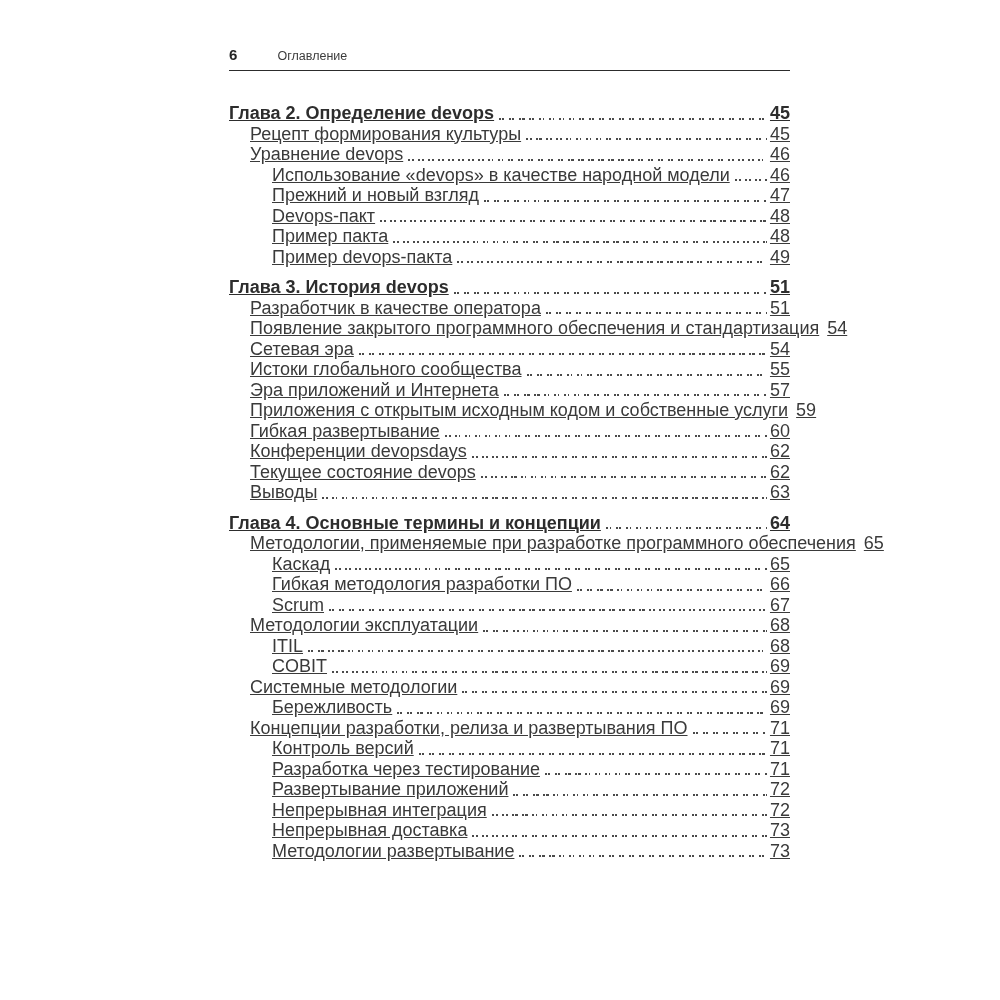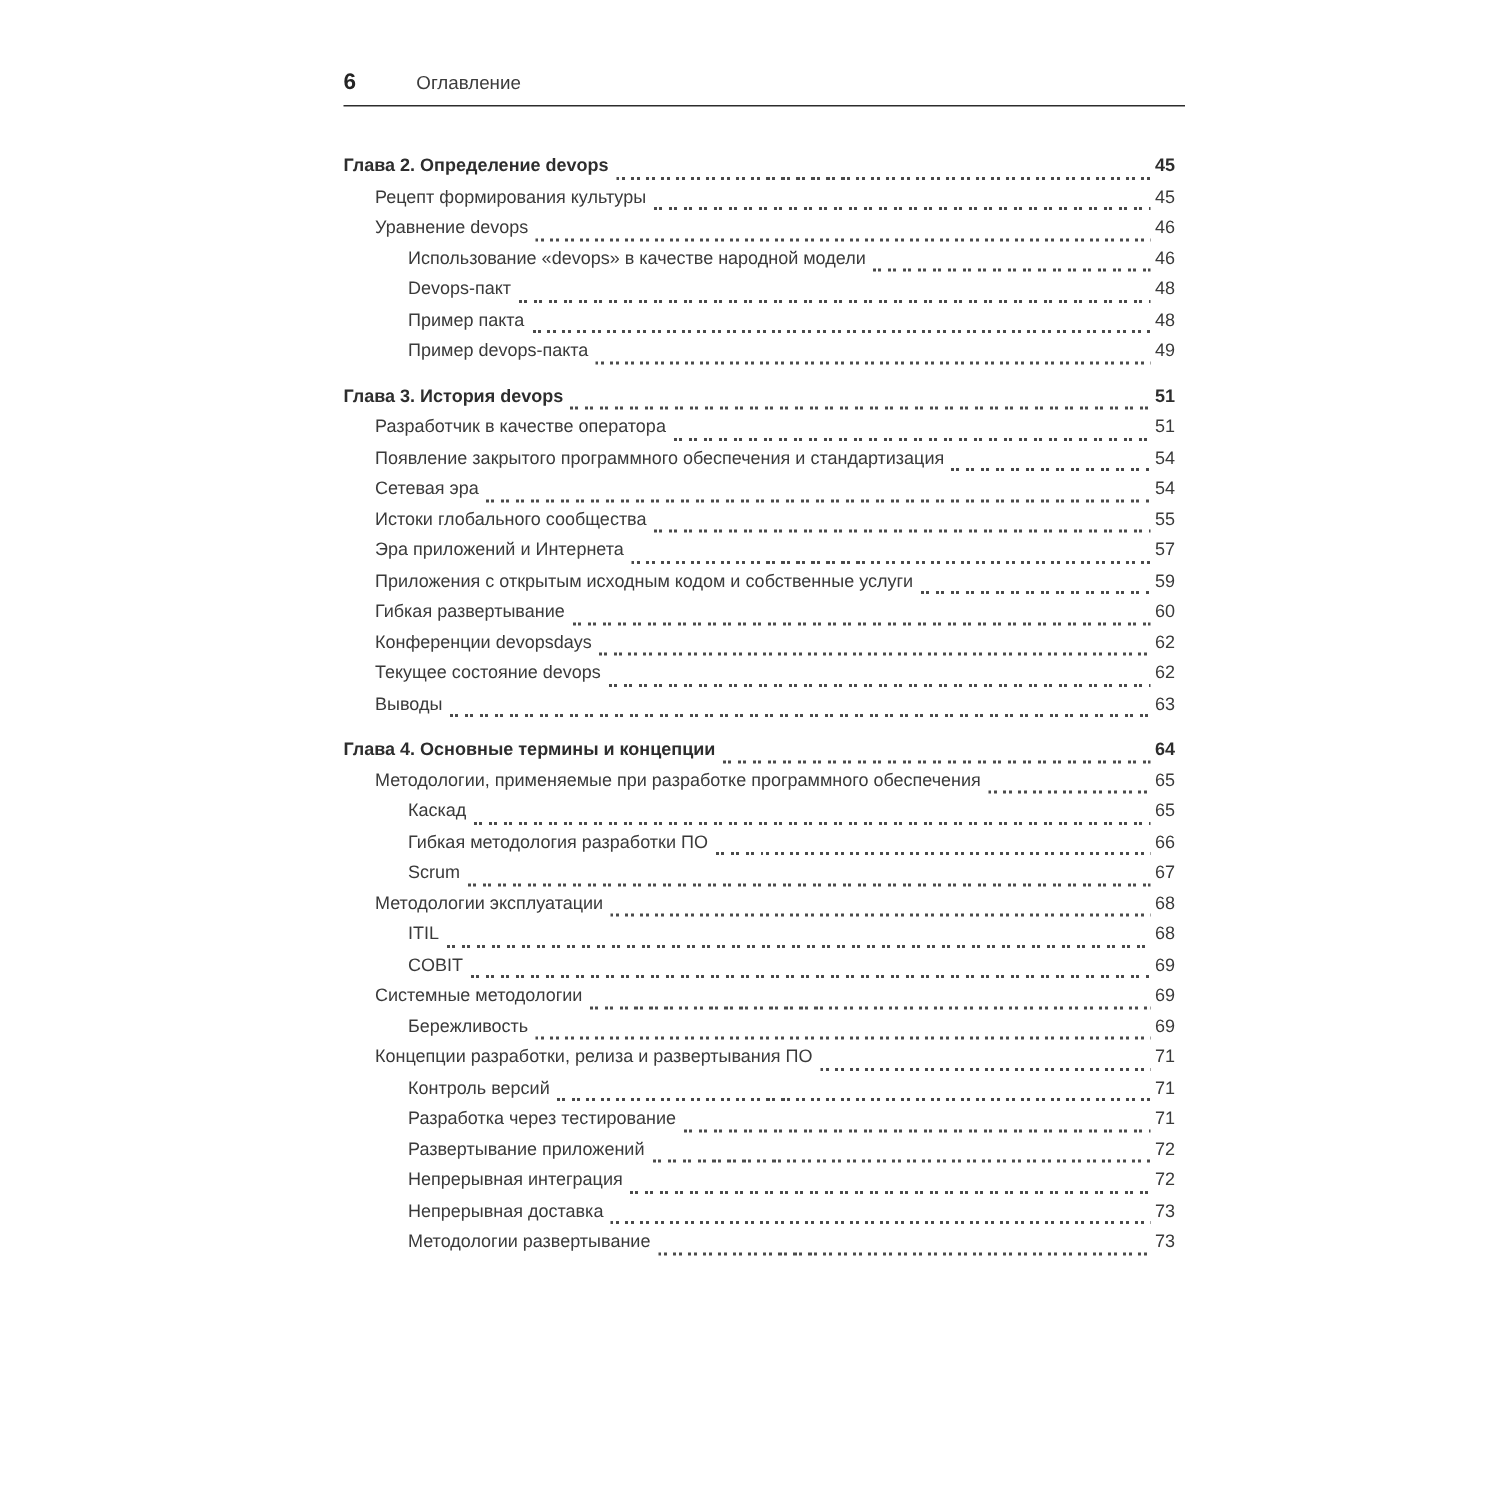--- a/index.html
+++ b/index.html
@@ -42,23 +42,24 @@
   .toc {
     position: absolute;
     left: 229px;
     top: 103px;
     width: 561px;
   }
   .row {
     display: flex;
     align-items: baseline;
     height: 20.5px;
-    font-size: 12px;
+    font-size: 18px;
     color: #3a3a3a;
     white-space: nowrap;
+    text-decoration: underline;
   }
   .row.chapter {
     font-weight: bold;
     color: #2d2d2d;
     margin-top: 10px;
   }
   .row.chapter:first-child {
     margin-top: 0;
   }
   .row.level-1 { padding-left: 21px; }
@@ -108,20 +109,25 @@
         <span class="title">Уравнение devops</span>
         <span class="leader"></span>
         <span class="pg">46</span>
       </div>
       <div class="row level-2">
         <span class="title">Использование «devops» в качестве народной модели</span>
         <span class="leader"></span>
         <span class="pg">46</span>
       </div>
       <div class="row level-2">
+        <span class="title">Прежний и новый взгляд</span>
+        <span class="leader"></span>
+        <span class="pg">47</span>
+      </div>
+      <div class="row level-2">
         <span class="title">Devops-пакт</span>
         <span class="leader"></span>
         <span class="pg">48</span>
       </div>
       <div class="row level-2">
         <span class="title">Пример пакта</span>
         <span class="leader"></span>
         <span class="pg">48</span>
       </div>
       <div class="row level-2">

